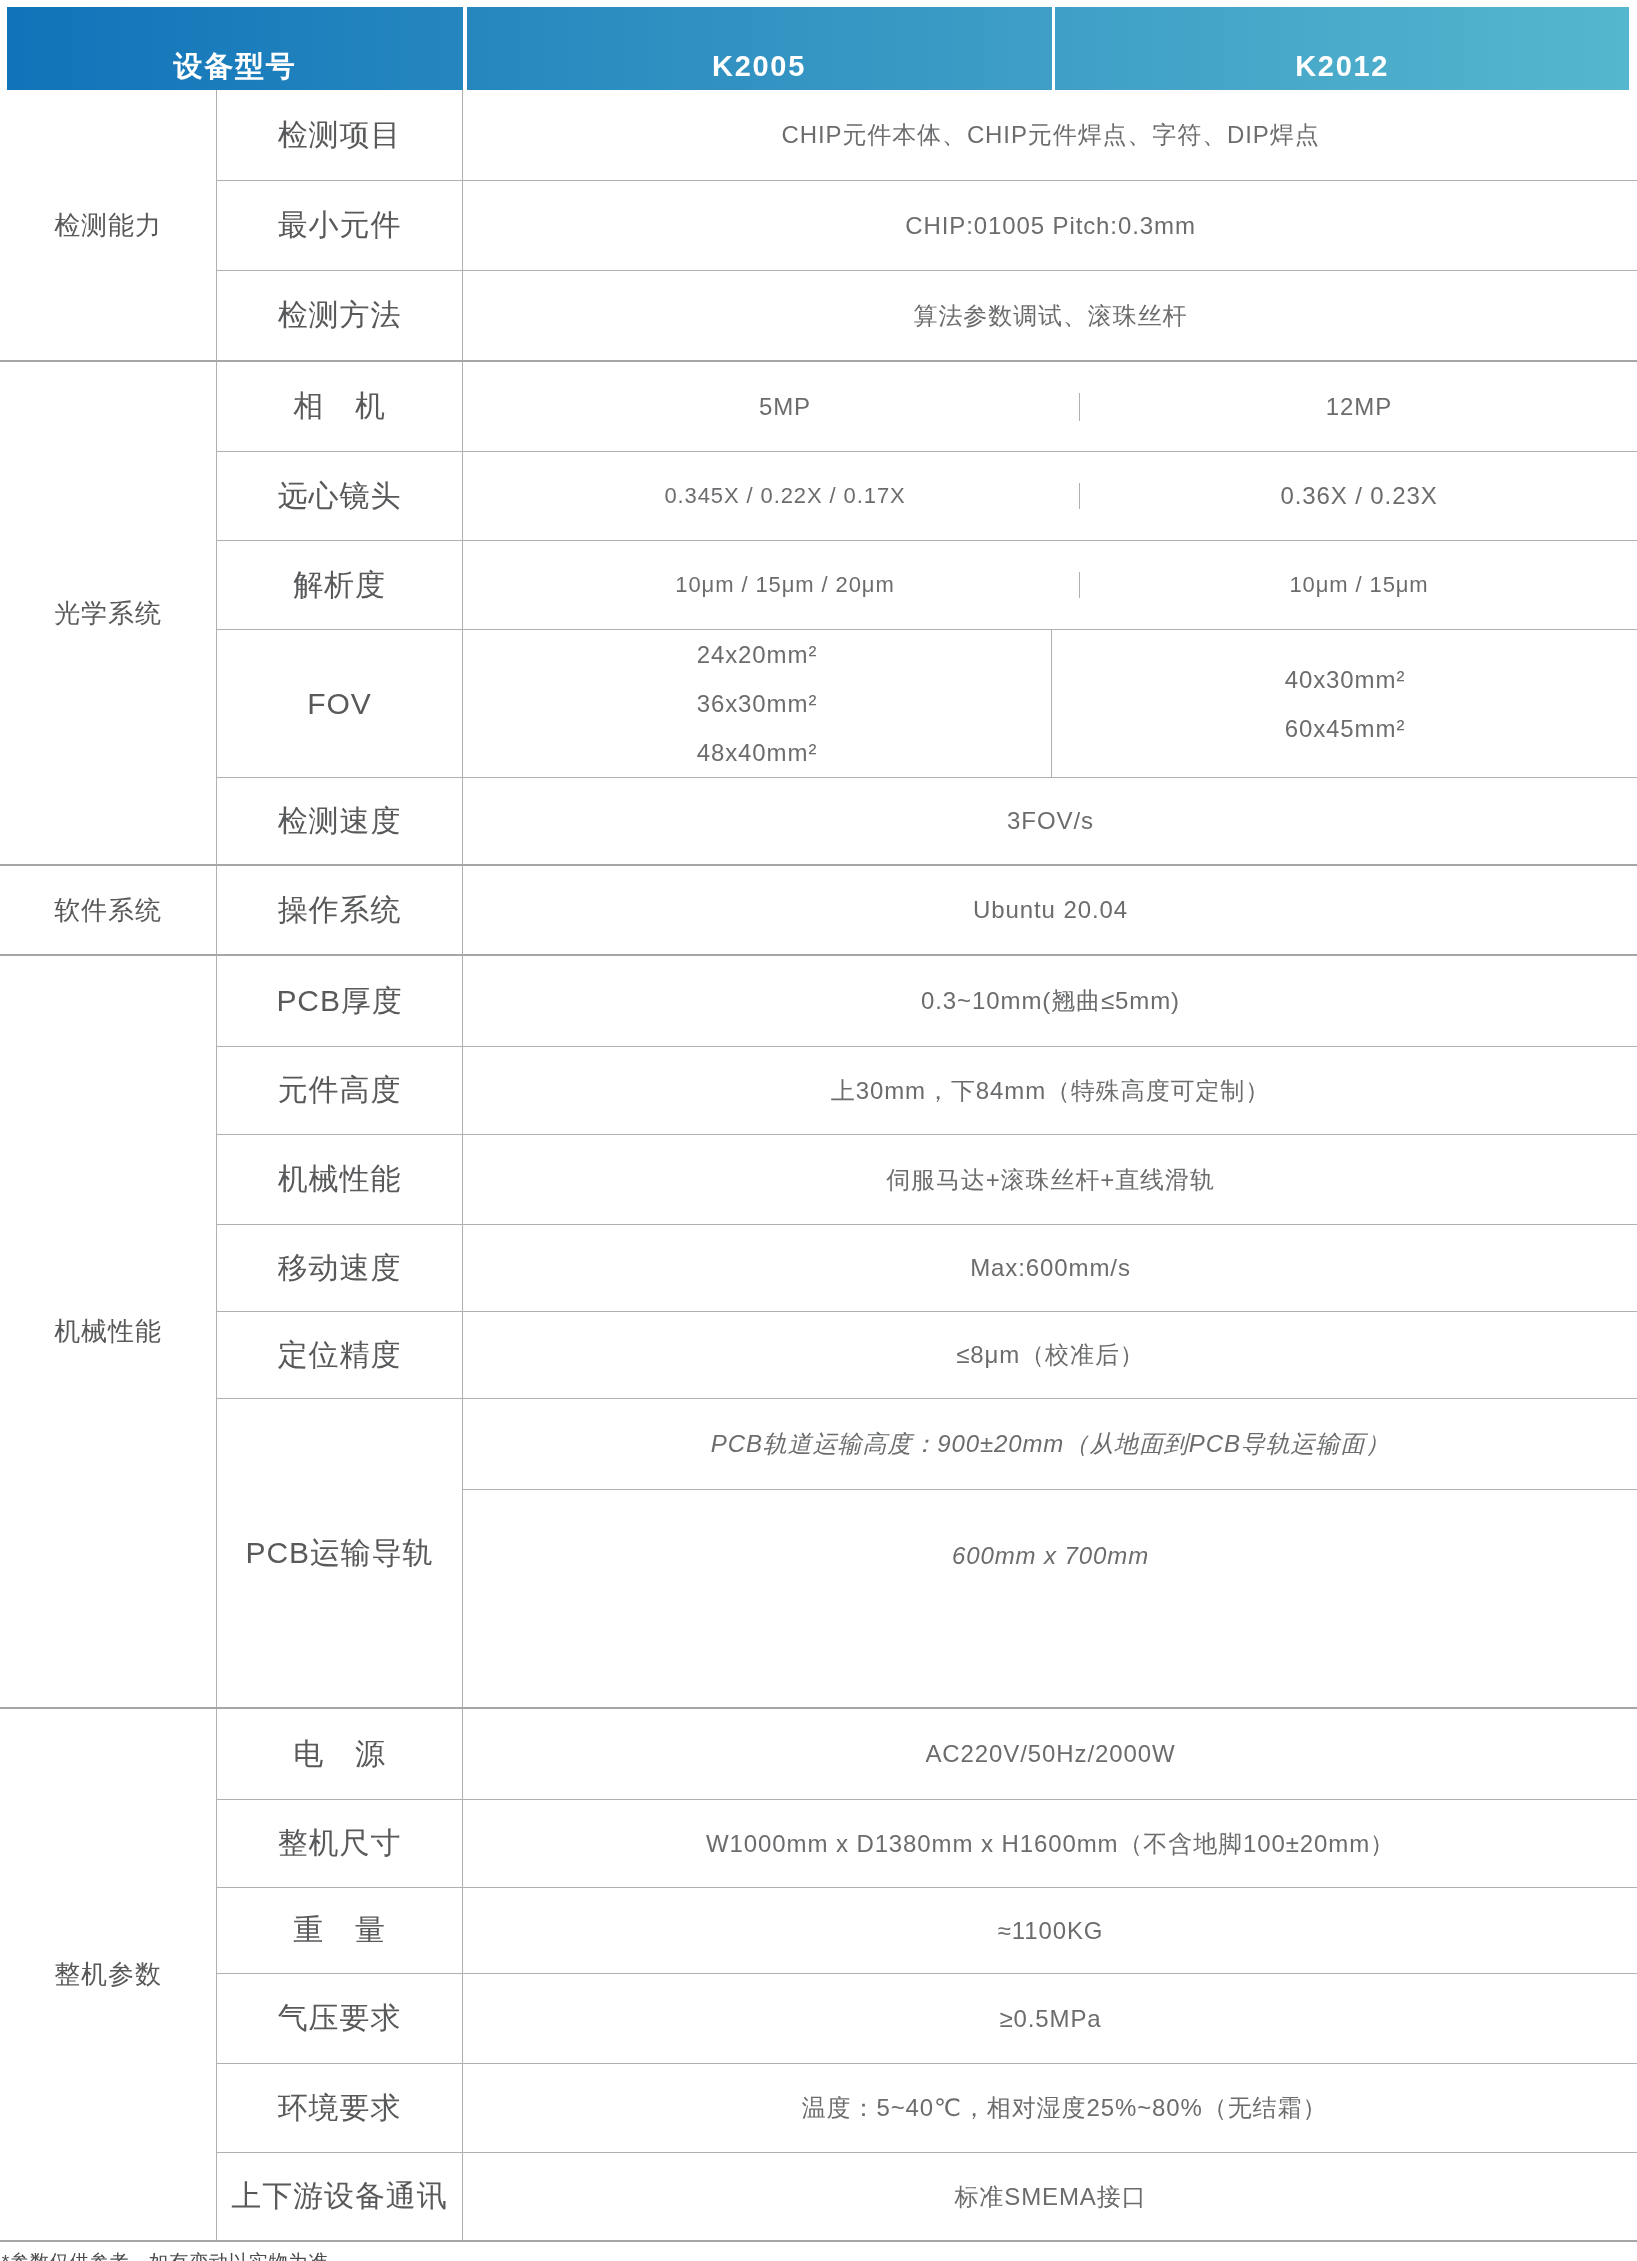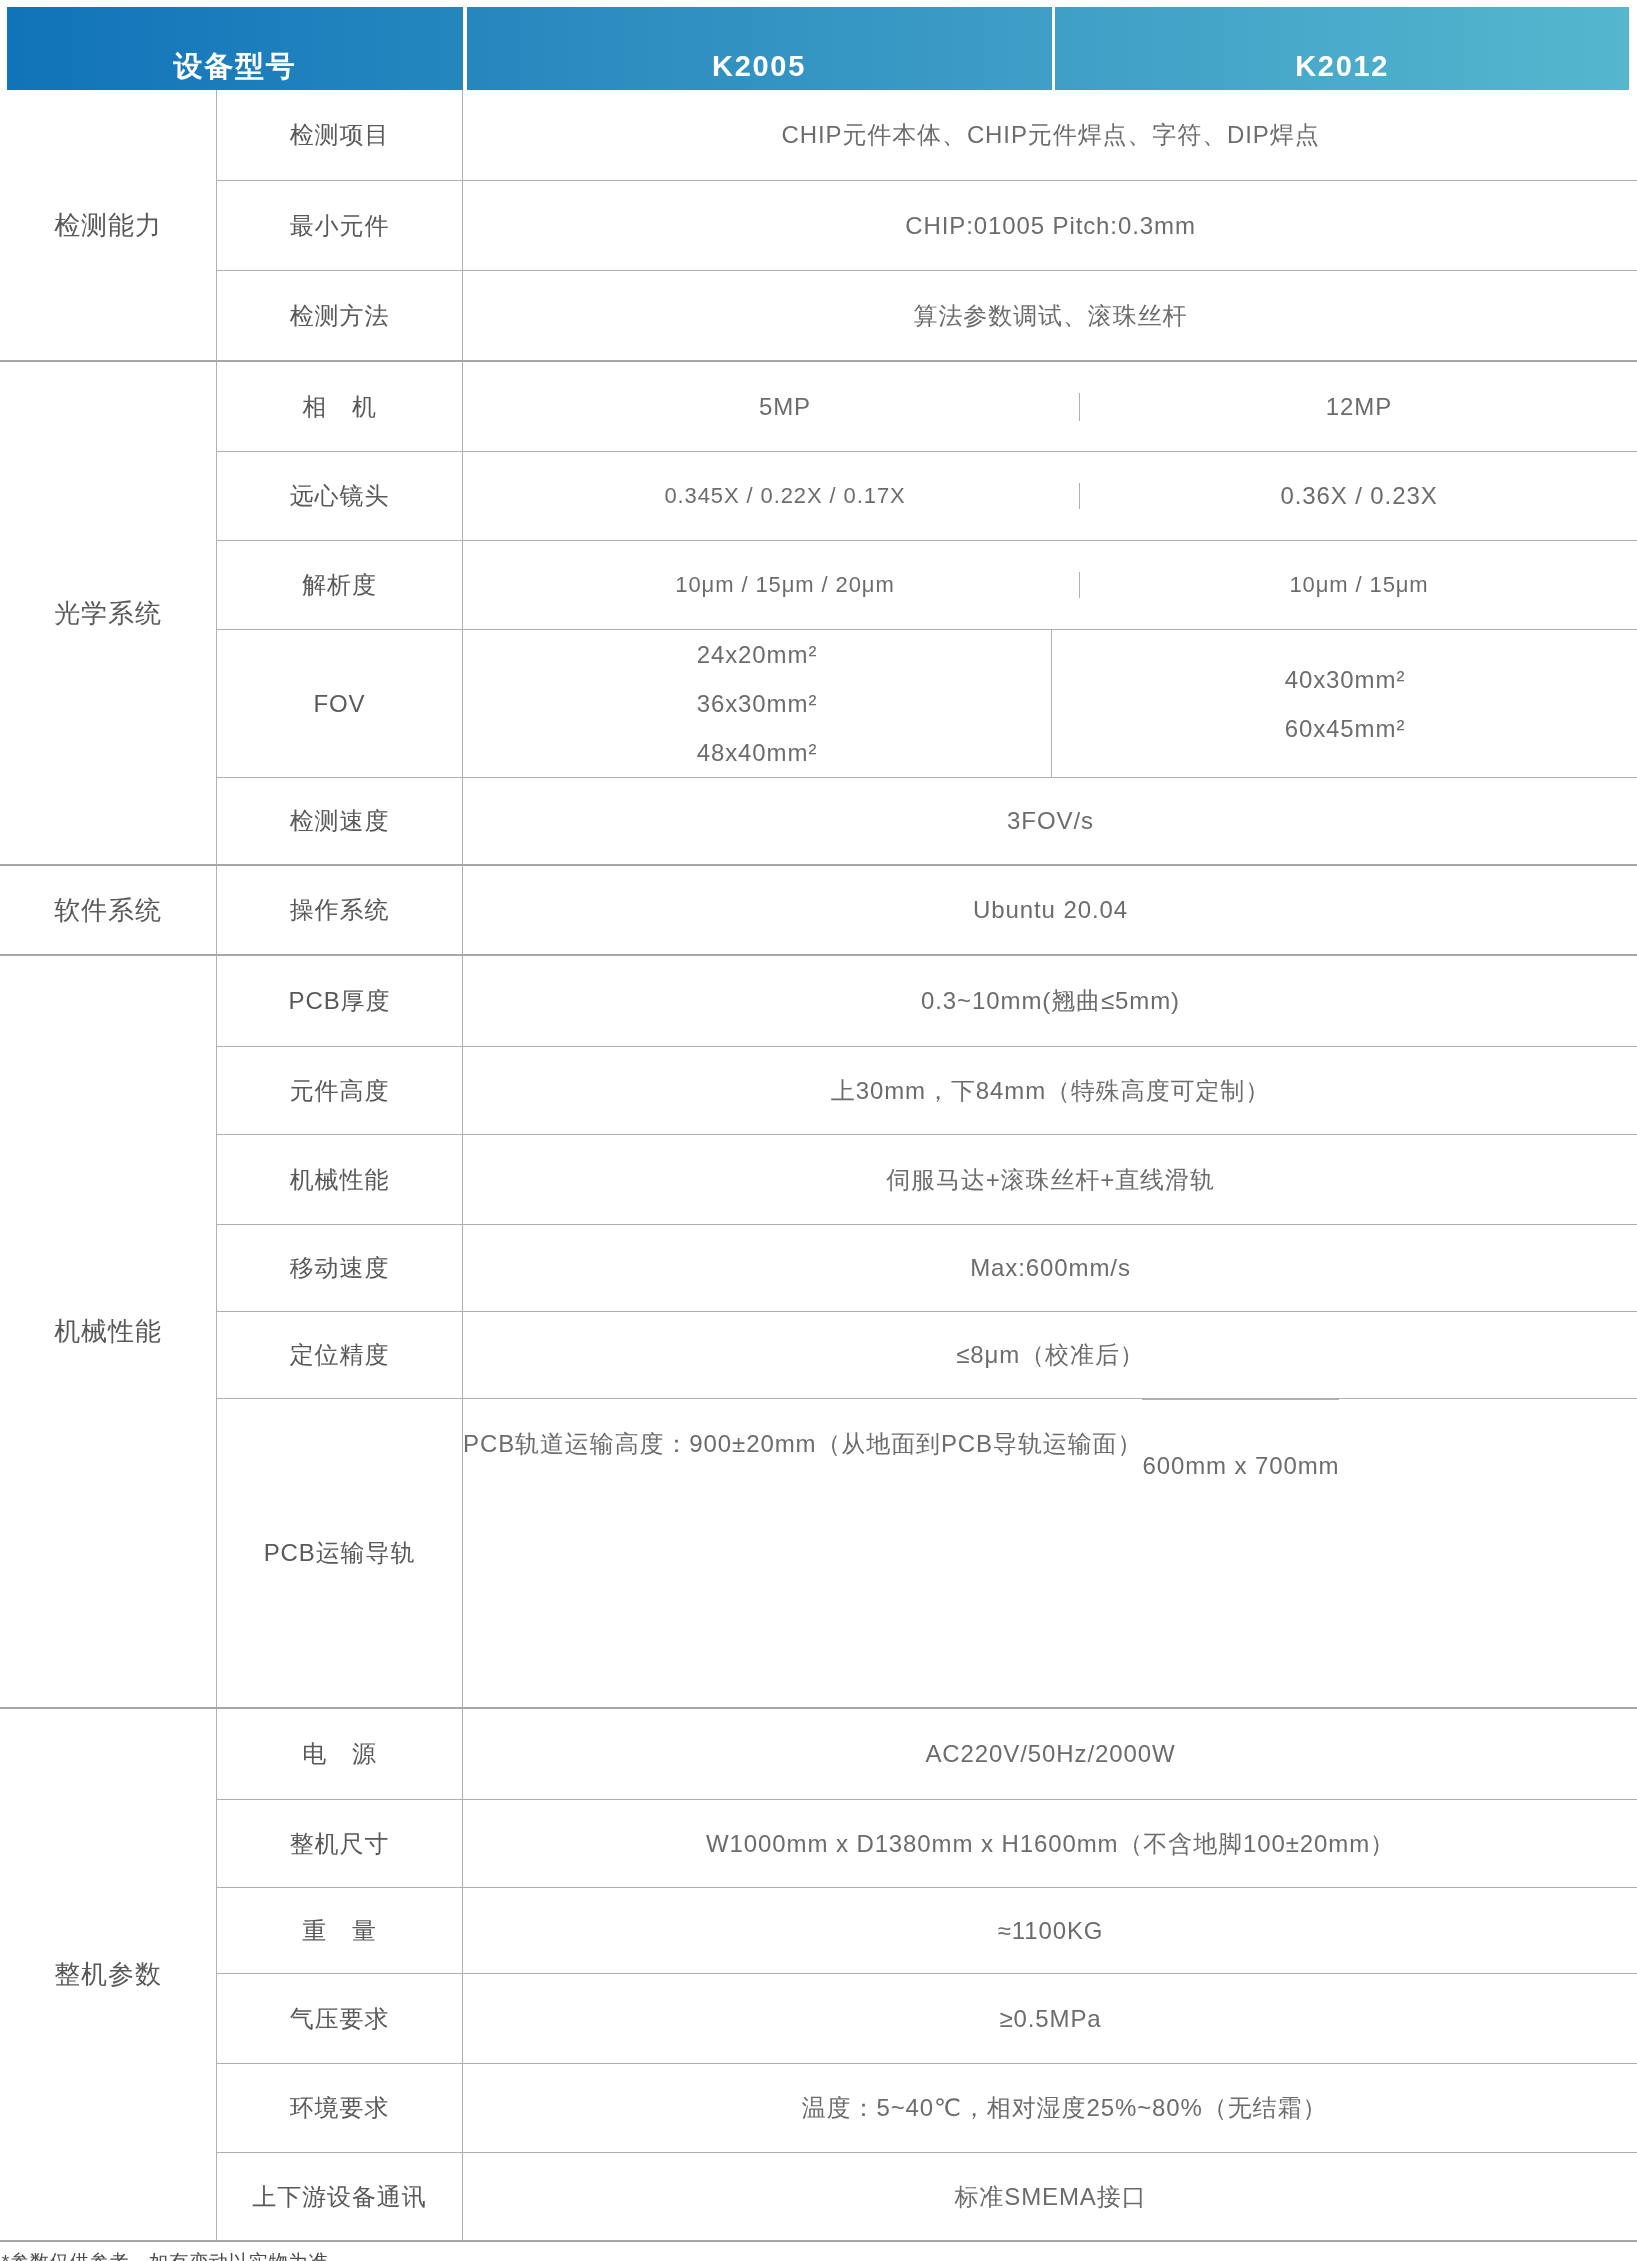--- a/index.html
+++ b/index.html
@@ -50,21 +50,21 @@
   }
   .rows { flex: 1; display: flex; flex-direction: column; }
   .row { display: flex; width: 100%; }
   .row + .row { border-top: 1.7px solid #b0b0b0; }
   .lbl {
     width: 246px;
     border-right: 1.7px solid #b0b0b0;
     display: flex;
     align-items: center;
     justify-content: center;
-    font-size: 24px;
+    font-size: 30px;
     letter-spacing: 0.9px;
     flex-shrink: 0;
   }
   .val {
     flex: 1;
     display: flex;
     align-items: center;
     justify-content: center;
     font-size: 24px;
     color: #6b6c6e;
@@ -76,21 +76,21 @@
     display: flex;
     align-items: center;
     justify-content: center;
     flex-direction: column;
     text-align: center;
   }
   .v5 { width: 589px; border-right: 1.7px solid #b0b0b0; }
   .v12 { flex: 1; }
   .sm { font-size: 22px; }
   .fov-line { line-height: 49px; }
-  .subcol { flex: 1; display: flex; flex-direction: row; }
+  .subcol { flex: 1; display: flex; flex-direction: column; font-style: italic; }
   .subrow {
     display: flex;
     align-items: center;
     justify-content: center;
     font-size: 24px;
     color: #6b6c6e;
     letter-spacing: 0.9px;
   }
   .subrow + .subrow { border-top: 1.7px solid #b0b0b0; }
 

